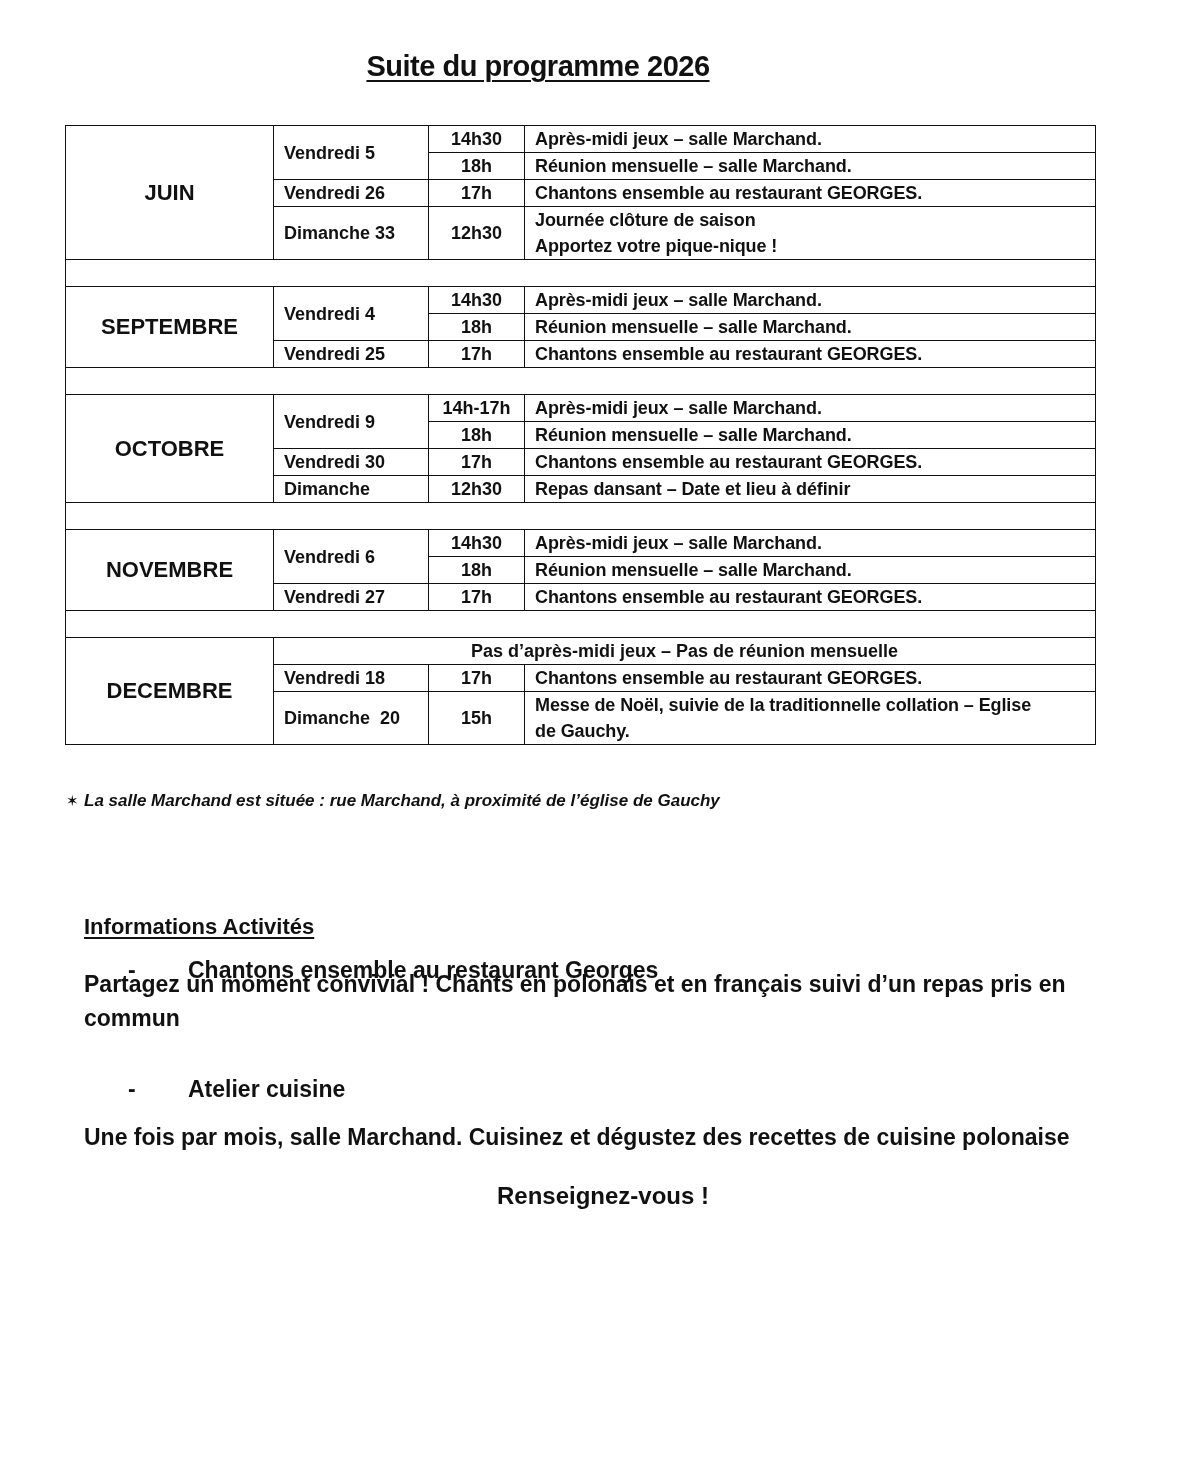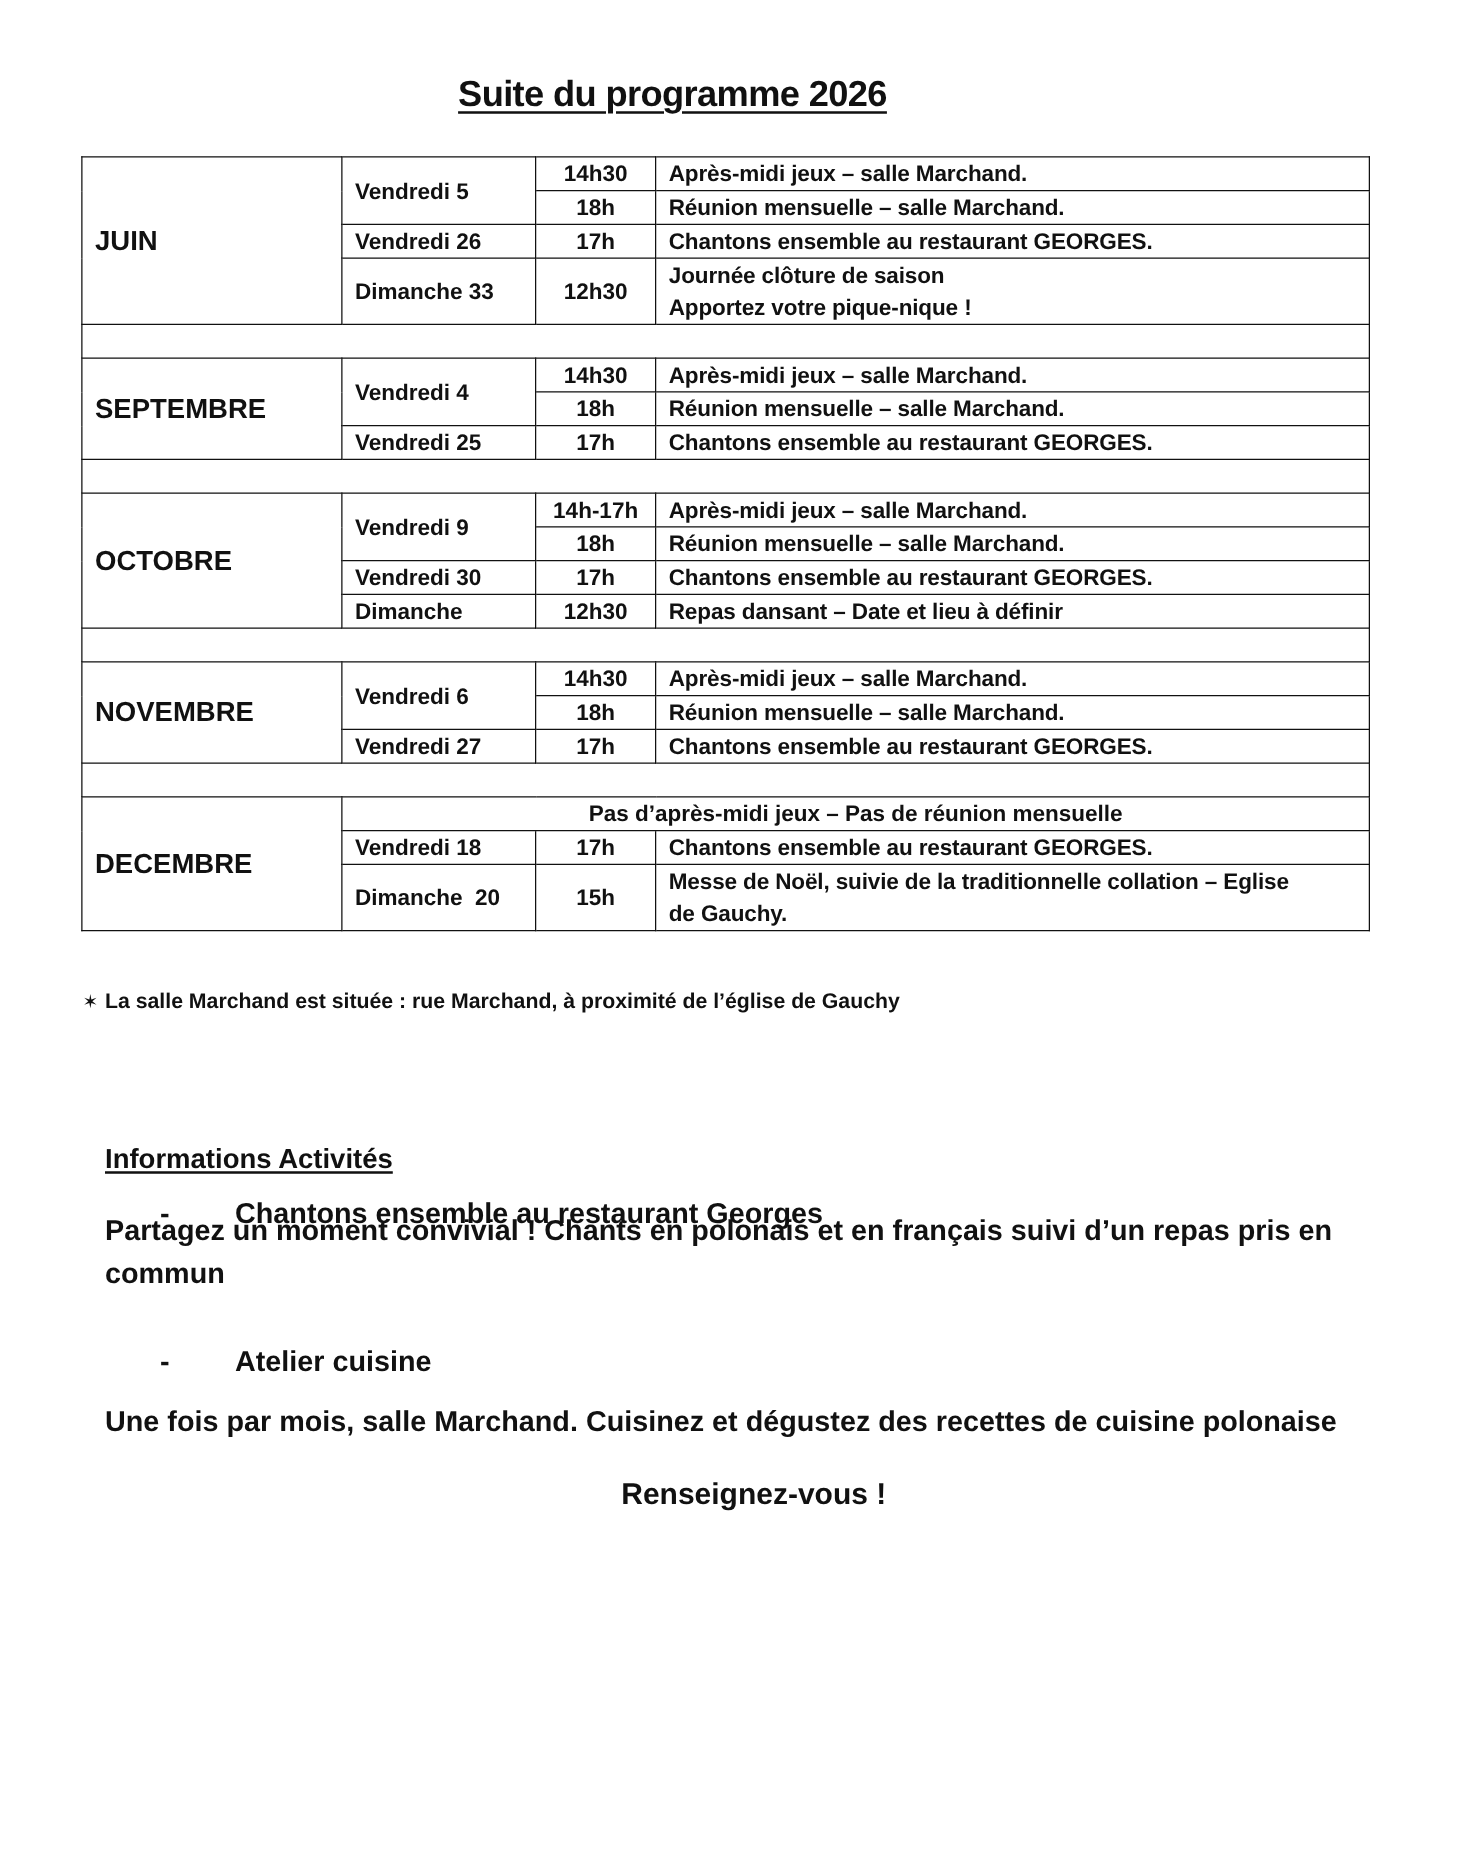--- a/index.html
+++ b/index.html
@@ -2,48 +2,48 @@
 <html><head>
   <meta charset="utf-8">
   <style>
     html, body { margin: 0; padding: 0; background: #ffffff; }
     body {
       width: 1179px; height: 1483px; position: relative; overflow: hidden;
       font-family: "Liberation Sans", "DejaVu Sans", sans-serif;
       color: #111111;
     }
     .title {
-      position: absolute; top: 60px; left: 0; width: 1076px; text-align: center;
+      position: absolute; top: 50px; left: 0; width: 1076px; text-align: center;
       font-size: 29px; font-weight: bold; letter-spacing: -0.5px;
     }
     .title span { text-decoration: underline; text-underline-offset: 4px; text-decoration-thickness: 2px; }
 
     table.prog {
       position: absolute; top: 125px; left: 65px; width: 1031px;
       border-collapse: collapse; table-layout: fixed;
       font-weight: bold; font-size: 18px;
     }
     table.prog td {
       border: 1.3px solid #111; padding: 0 10px; line-height: 26px; height: 26px;
       vertical-align: middle;
     }
     col.c-month { width: 208px; }
     col.c-day { width: 155px; }
     col.c-time { width: 96px; }
     col.c-act { width: auto; }
-    td.month { text-align: left; font-size: 22px; }
+    td.month { text-align: center; font-size: 22px; }
     td.time { text-align: center; padding: 0 2px; }
     td.day { padding-left: 11px; }
     td.act { padding-left: 10px; letter-spacing: -0.1px; }
     td.note { text-align: center; }
     tr.spacer td { height: 26px; }
     .act-line { display: block; }
 
     .footnotes {
-      position: absolute; top: 788px; left: 66px; font-size: 17px; font-weight: bold; line-height: 26.5px;
+      position: absolute; top: 788px; left: 66px; font-size: 17px; font-weight: bold; line-height: 26.5px; font-style: italic;
     }
     .footnotes .star { display: inline-block; width: 18px; font-size: 15px; }
 
     .info-title {
       position: absolute; top: 914px; left: 84px; font-size: 22px; font-weight: bold;
       text-decoration: underline; text-underline-offset: 3px;
     }
     .bullet {
       position: absolute; left: 128px; font-size: 23px; font-weight: bold;
     }

